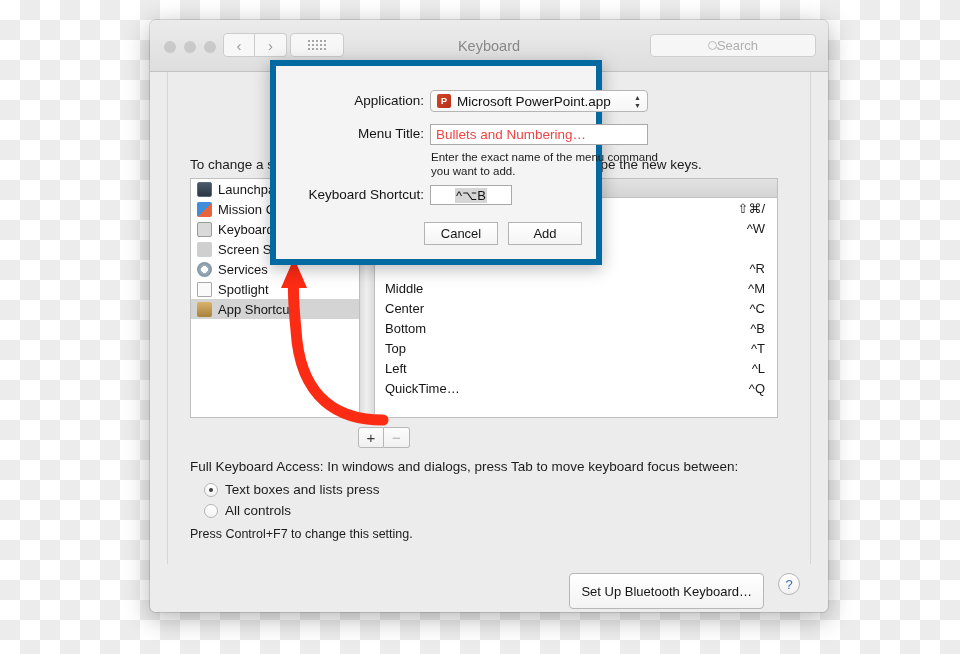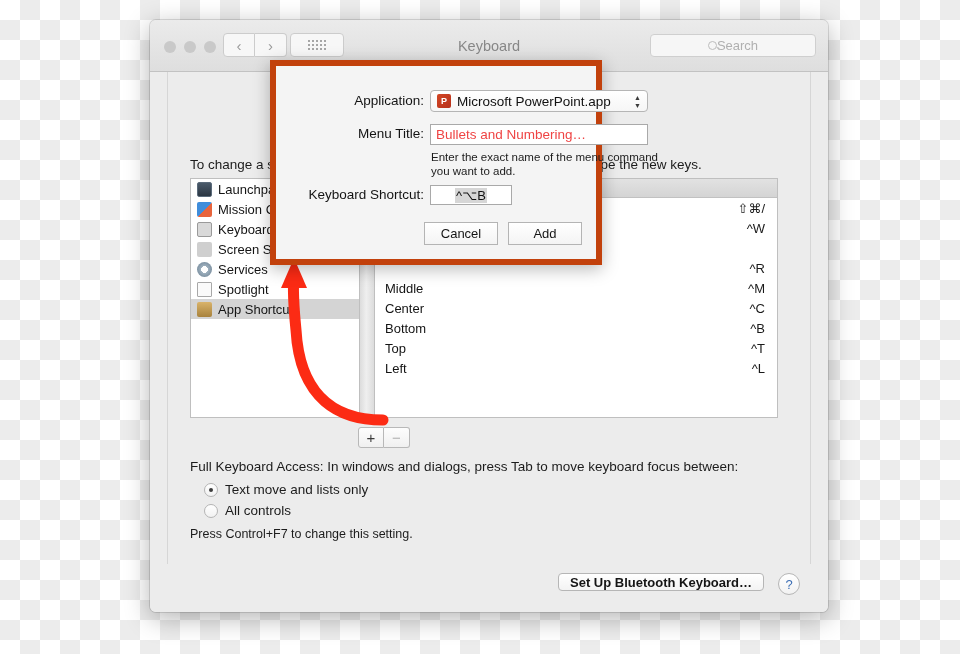--- a/index.html
+++ b/index.html
@@ -189,45 +189,45 @@
   }
 
   
   .bottombar {
     position: absolute; left: 0; right: 0; bottom: 0;
     height: 48px;
     background: #ececec;
   }
   .btn-bt {
     position: absolute; right: 64px; top: 9px;
-    height: 18px; padding: 8px 11px;
+    height: 36px; padding: 8px 11px;
     background: linear-gradient(#ffffff,#f3f3f3);
     border: 1px solid #b6b6b6;
     border-radius: 4px;
     font-size: 13px; color: #151515;
-    display: flex; align-items: center; font-weight: bold;
+    display: flex; align-items: center;
   }
   .btn-help {
     position: absolute; right: 28px; top: 9px;
     width: 22px; height: 22px; border-radius: 50%;
     background: linear-gradient(#ffffff,#f2f2f2);
     border: 1px solid #b6b6b6;
     display: flex; align-items: center; justify-content: center;
     font-size: 13px; color: #3d6fb5;
   }
 
   
   .arrow-svg { position: absolute; left: 0; top: 0; width: 960px; height: 654px; pointer-events: none; }
 
   
   .dialog-wrap {
     position: absolute;
     left: 270px; top: 60px;
     width: 332px; height: 205px;
-    border: 6px solid #c2410c;
+    border: 6px solid #0369a1;
     background: #f4f4f4;
     box-shadow: 0 4px 16px rgba(0,0,0,0.28);
   }
   .dlg-row {
     position: absolute;
     display: flex; align-items: center;
   }
   .dlg-label {
     font-size: 13.5px; color: #141414;
     text-align: right;
@@ -415,38 +415,42 @@
               <span class="key">^B</span>
             </div>
             <div class="rrow">
               <span>Top</span>
               <span class="key">^T</span>
             </div>
             <div class="rrow">
               <span>Left</span>
               <span class="key">^L</span>
             </div>
+            <div class="rrow">
+              <span>QuickTime…</span>
+              <span class="key">^Q</span>
+            </div>
           </div>
       </div>
     </div>
 
     <div class="pm">
       <div class="pmbtn plus">
         <span>+</span>
       </div>
       <div class="pmbtn minus">
         <span>−</span>
       </div>
     </div>
 
     <div class="fka">Full Keyboard Access: In windows and dialogs, press Tab to move keyboard focus between:</div>
 
     <div class="radio-row r1">
       <span class="radio on"></span>
-      <span>Text move and lists only</span>
+      <span>Text boxes and lists press</span>
     </div>
     <div class="radio-row r2">
       <span class="radio"></span>
       <span>All controls</span>
     </div>
 
     <div class="note">Press Control+F7 to change this setting.</div>
   </div>
 
   <div class="bottombar">

